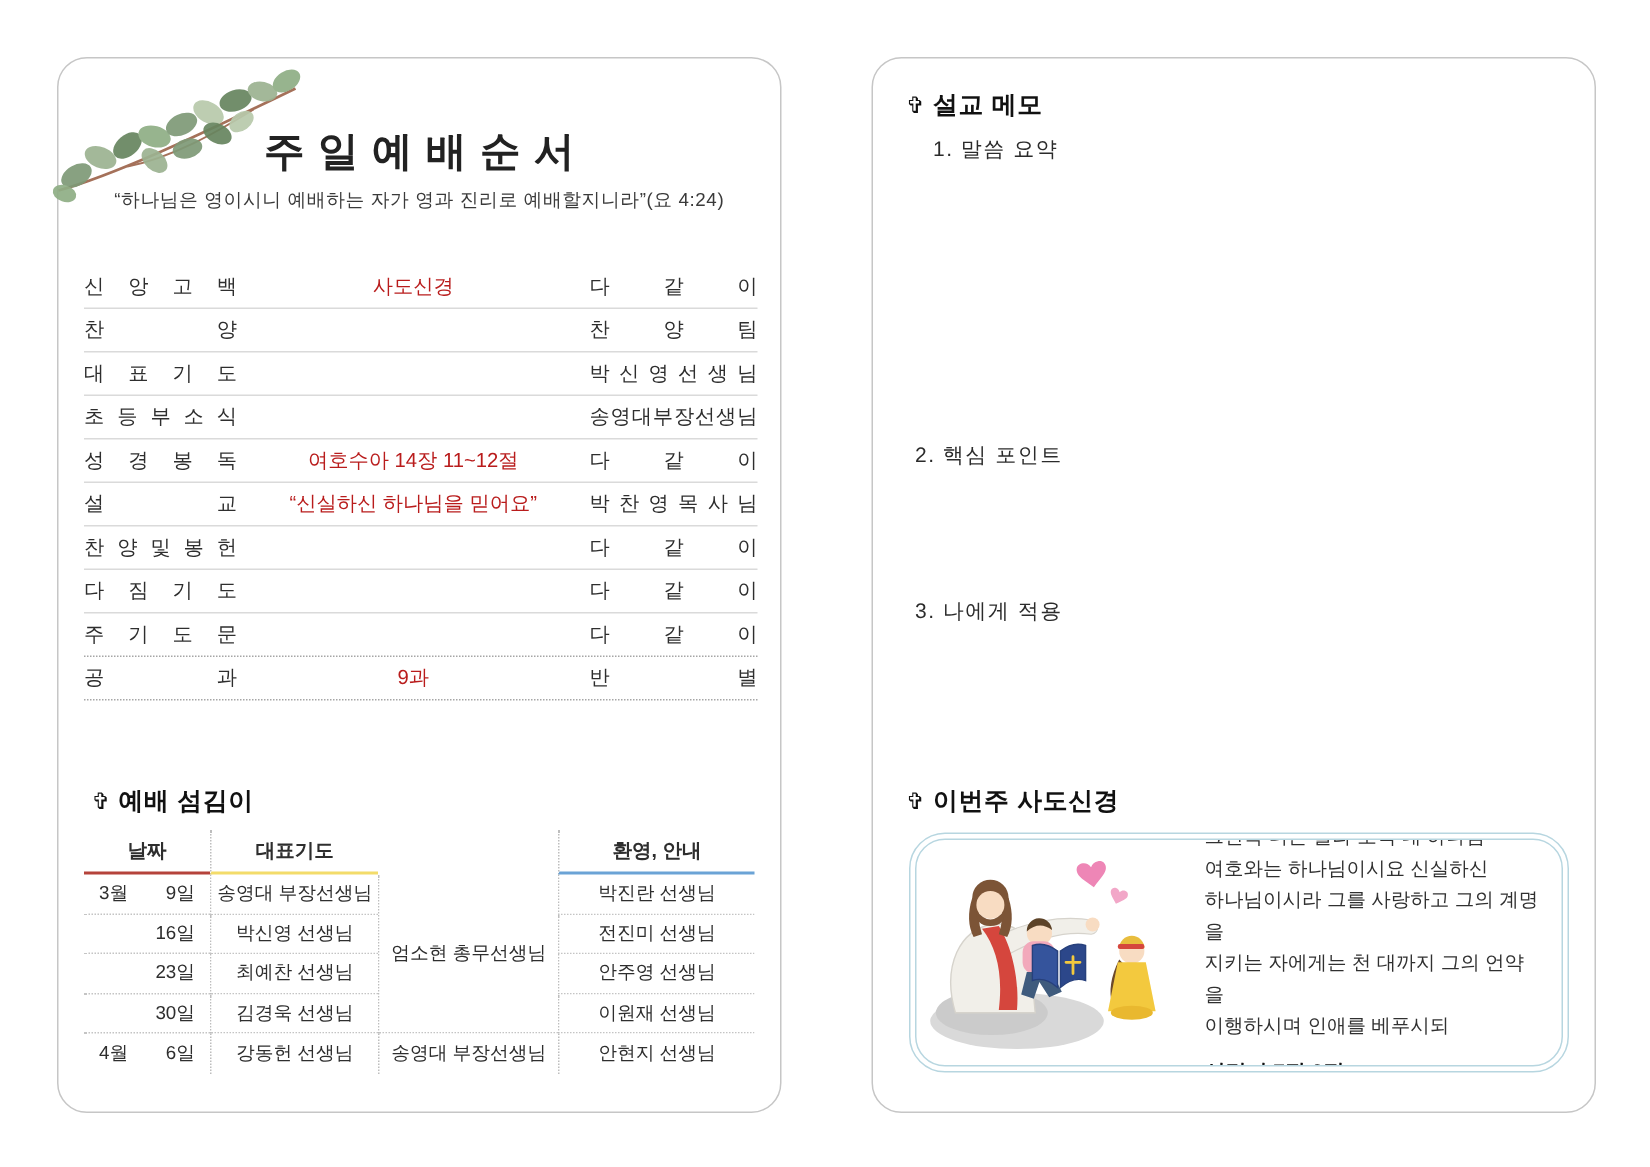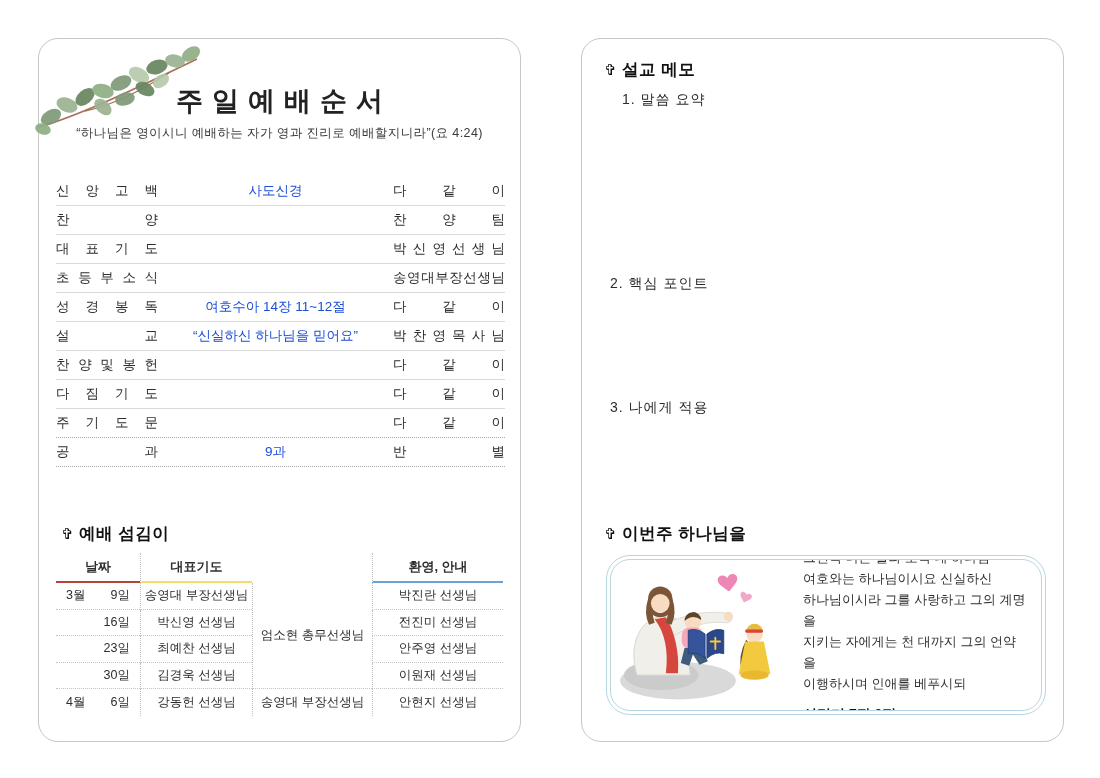--- a/index.html
+++ b/index.html
@@ -15,21 +15,21 @@
   .title{position:absolute;top:44px;left:0;right:0;text-align:center;
          font-size:27px;font-weight:bold;letter-spacing:9px;text-indent:9px;color:#222;}
   .subtitle{position:absolute;top:86px;left:0;right:0;text-align:center;
             font-size:12.5px;color:#3a3a3a;letter-spacing:0.4px;}
 
   .order{position:absolute;left:17px;right:15px;top:138px;}
   .order-row{height:28px;display:flex;align-items:center;
              border-bottom:1px solid #dadada;font-size:13.5px;}
   .order-row.dot{border-bottom:1px dotted #a6a6a6;}
   .o-item{width:102px;}
-  .o-detail{flex:1;text-align:center;color:#1d4ed8;}
+  .o-detail{flex:1;text-align:center;color:#b91c1c;}
   .o-who{width:112px;}
   .spread{display:flex;justify-content:space-between;}
 
   .sec-head{position:absolute;font-size:16.5px;font-weight:bold;letter-spacing:0.5px;color:#111;}
   .cross{font-weight:normal;font-size:15px;margin-right:5px;}
 
   .srv{position:absolute;left:17px;top:514px;display:grid;
        grid-template-columns:84px 112px 120px 131px;
        grid-template-rows:30px repeat(5,26.5px);font-size:12.5px;}
   .srv > div{display:flex;align-items:center;justify-content:center;}
@@ -279,25 +279,25 @@
     </div>
   </div>
 
   <div class="page" id="page-right">
 
     <div class="sec-head" style="left:22px;top:20px;">
       <span class="cross">✞</span><span>설교 메모</span>
     </div>
 
     <div class="memo-item" style="top:52px;margin-left:12px;">1. 말씀 요약</div>
-    <div class="memo-item" style="top:236px;">2. 핵심 포인트</div>
+    <div class="memo-item" style="top:256px;">2. 핵심 포인트</div>
     <div class="memo-item" style="top:360px;text-align:center;">3. 나에게 적용</div>
 
     <div class="sec-head" style="left:22px;top:484px;">
-      <span class="cross">✞</span><span>이번주 하나님을</span>
+      <span class="cross">✞</span><span>이번주 사도신경</span>
     </div>
 
     <div class="vbox">
       <div class="vbox-inner">
         <svg class="vart" viewBox="0 0 200 150" xmlns="http://www.w3.org/2000/svg">
           <ellipse cx="70" cy="124" rx="62" ry="20" fill="#d9d9d9"></ellipse>
           <ellipse cx="52" cy="118" rx="40" ry="16" fill="#cbcbcb"></ellipse>
 
           <path d="M26,118 C16,84 30,58 52,55 C74,52 84,72 81,96 L83,118 Z" fill="#f1efe9" stroke="#d6d3cc" stroke-width="1"></path>
           <path d="M55,64 C76,53 102,48 124,52 C129,53 129,61 123,62 C102,59 82,66 63,77 Z" fill="#f1efe9" stroke="#d6d3cc" stroke-width="0.8"></path>

